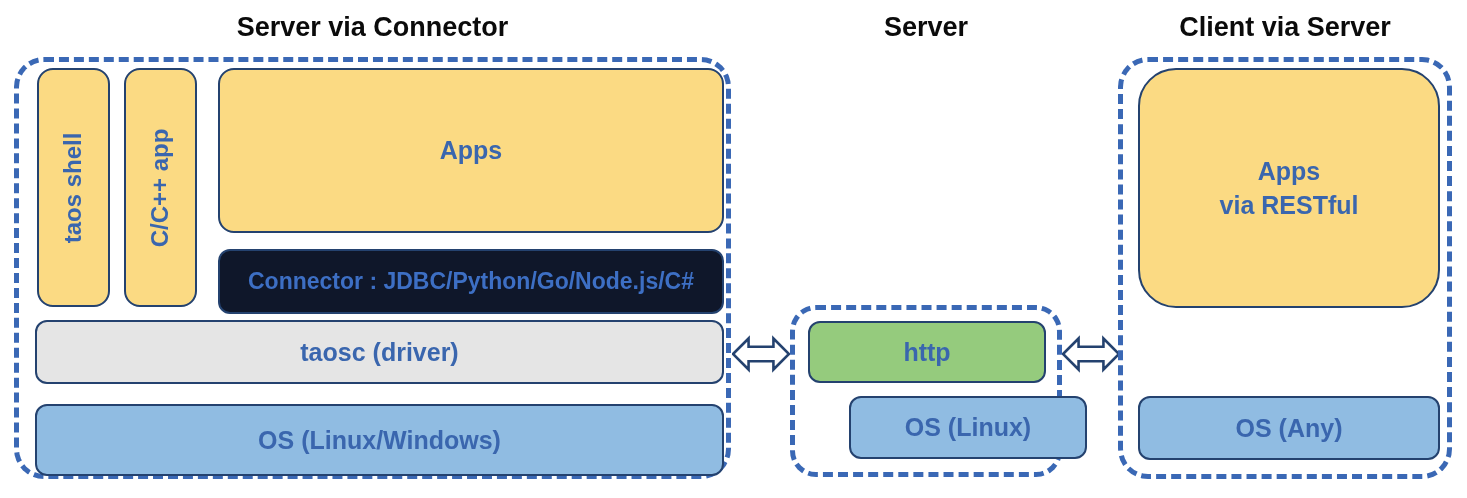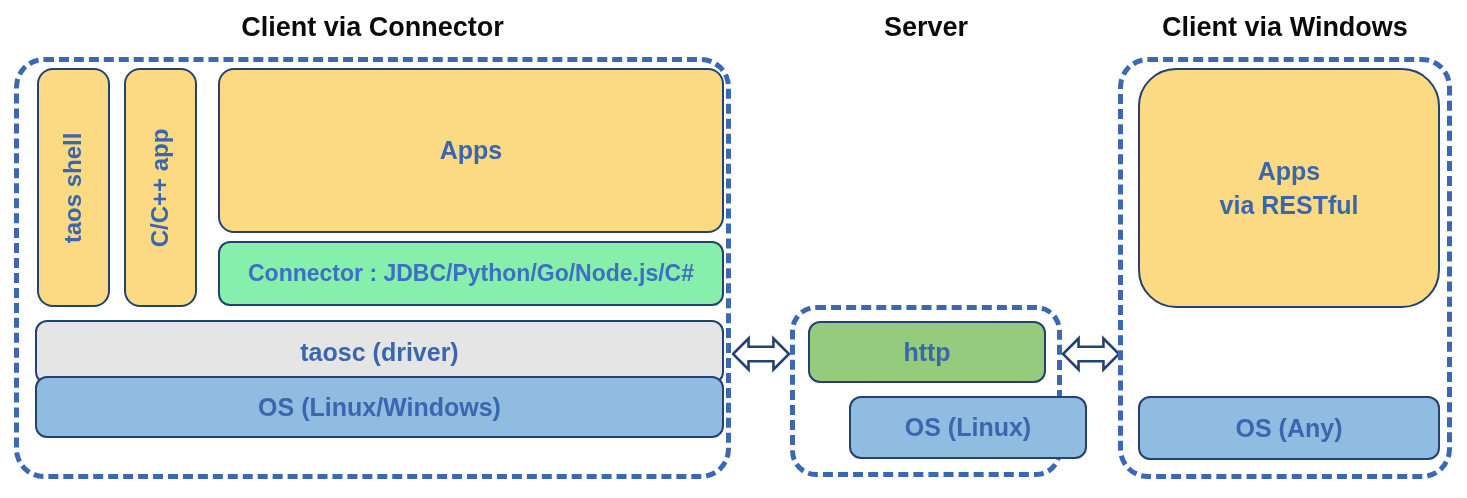--- a/index.html
+++ b/index.html
@@ -38,21 +38,21 @@
     justify-content: center;
     text-align: center;
     font-weight: 700;
     color: #3a66ae;
     font-size: 25px;
   }
   .yellow { background: #fbda83; }
   .orange { background: #e5e5e5; }
   .bluefill { background: #90bce2; }
   .green  { background: #95cb7d; }
-  .gray   { background: #86efac; }
+  .gray   { background: #0f172a; margin-top: 8px; }
   .vbox { border-radius: 16px; }
   .vbox .vlabel {
     transform: rotate(-90deg);
     white-space: nowrap;
     font-size: 24px;
   }
   .bigradius { border-radius: 16px; }
   .hugeradius { border-radius: 38px; }
   .connector-box { font-size: 23px; color: #3d6fc4; }
   .two-line { flex-direction: column; line-height: 34px; }
@@ -60,23 +60,23 @@
     position: absolute;
     width: 58px;
     height: 42px;
   }
 </style>
 </head>
 <body>
 
 <div class="canvas">
 
-  <div class="section-title" style="left:14px; width:717px;">Client via Connector</div>
+  <div class="section-title" style="left:14px; width:717px;">Server via Connector</div>
   <div class="section-title" style="left:790px; width:272px;text-align:center;">Server</div>
-  <div class="section-title" style="left:1118px; width:334px;">Client via Windows</div>
+  <div class="section-title" style="left:1118px; width:334px;">Client via Server</div>
 
   <div class="dashed-group" style="left:14px; top:57px; width:717px; height:422px;"></div>
 
   <div class="box yellow vbox" style="left:37px; top:68px; width:73px; height:239px;">
     <span class="vlabel">taos shell</span>
   </div>
 
   <div class="box yellow vbox" style="left:124px; top:68px; width:73px; height:239px;">
     <span class="vlabel">C/C++ app</span>
   </div>
@@ -86,21 +86,21 @@
   </div>
 
   <div class="box gray connector-box" style="left:218px; top:241px; width:506px; height:65px;">
     <span>Connector : JDBC/Python/Go/Node.js/C#</span>
   </div>
 
   <div class="box orange" style="left:35px; top:320px; width:689px; height:64px;">
     <span>taosc (driver)</span>
   </div>
 
-  <div class="box bluefill" style="left:35px; top:376px; width:689px; height:62px;">
+  <div class="box bluefill" style="left:35px; top:404px; width:689px; height:72px;">
     <span>OS (Linux/Windows)</span>
   </div>
 
   <svg class="arrow" style="left:732px; top:333px;" viewBox="0 0 56 40">
     <path d="M1,20 L16,5 L16,13 L40,13 L40,5 L55,20 L40,35 L40,27 L16,27 L16,35 Z" fill="#ffffff" stroke="#24426f" stroke-width="2.5" stroke-linejoin="miter"></path>
   </svg>
 
   <div class="dashed-group" style="left:790px; top:305px; width:272px; height:172px; border-radius:26px;"></div>
 
   <div class="box green" style="left:808px; top:321px; width:238px; height:62px;">

